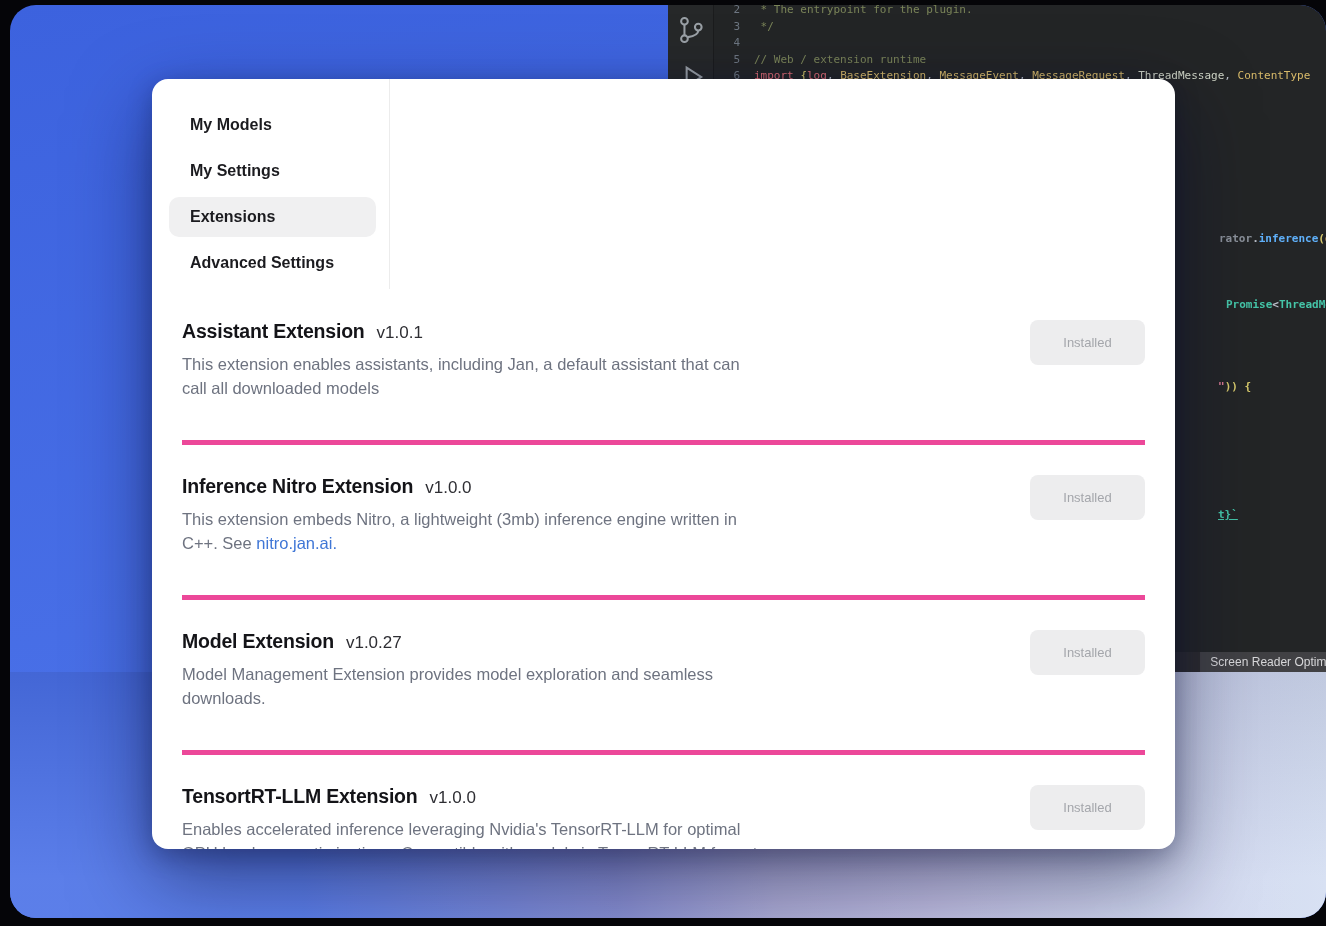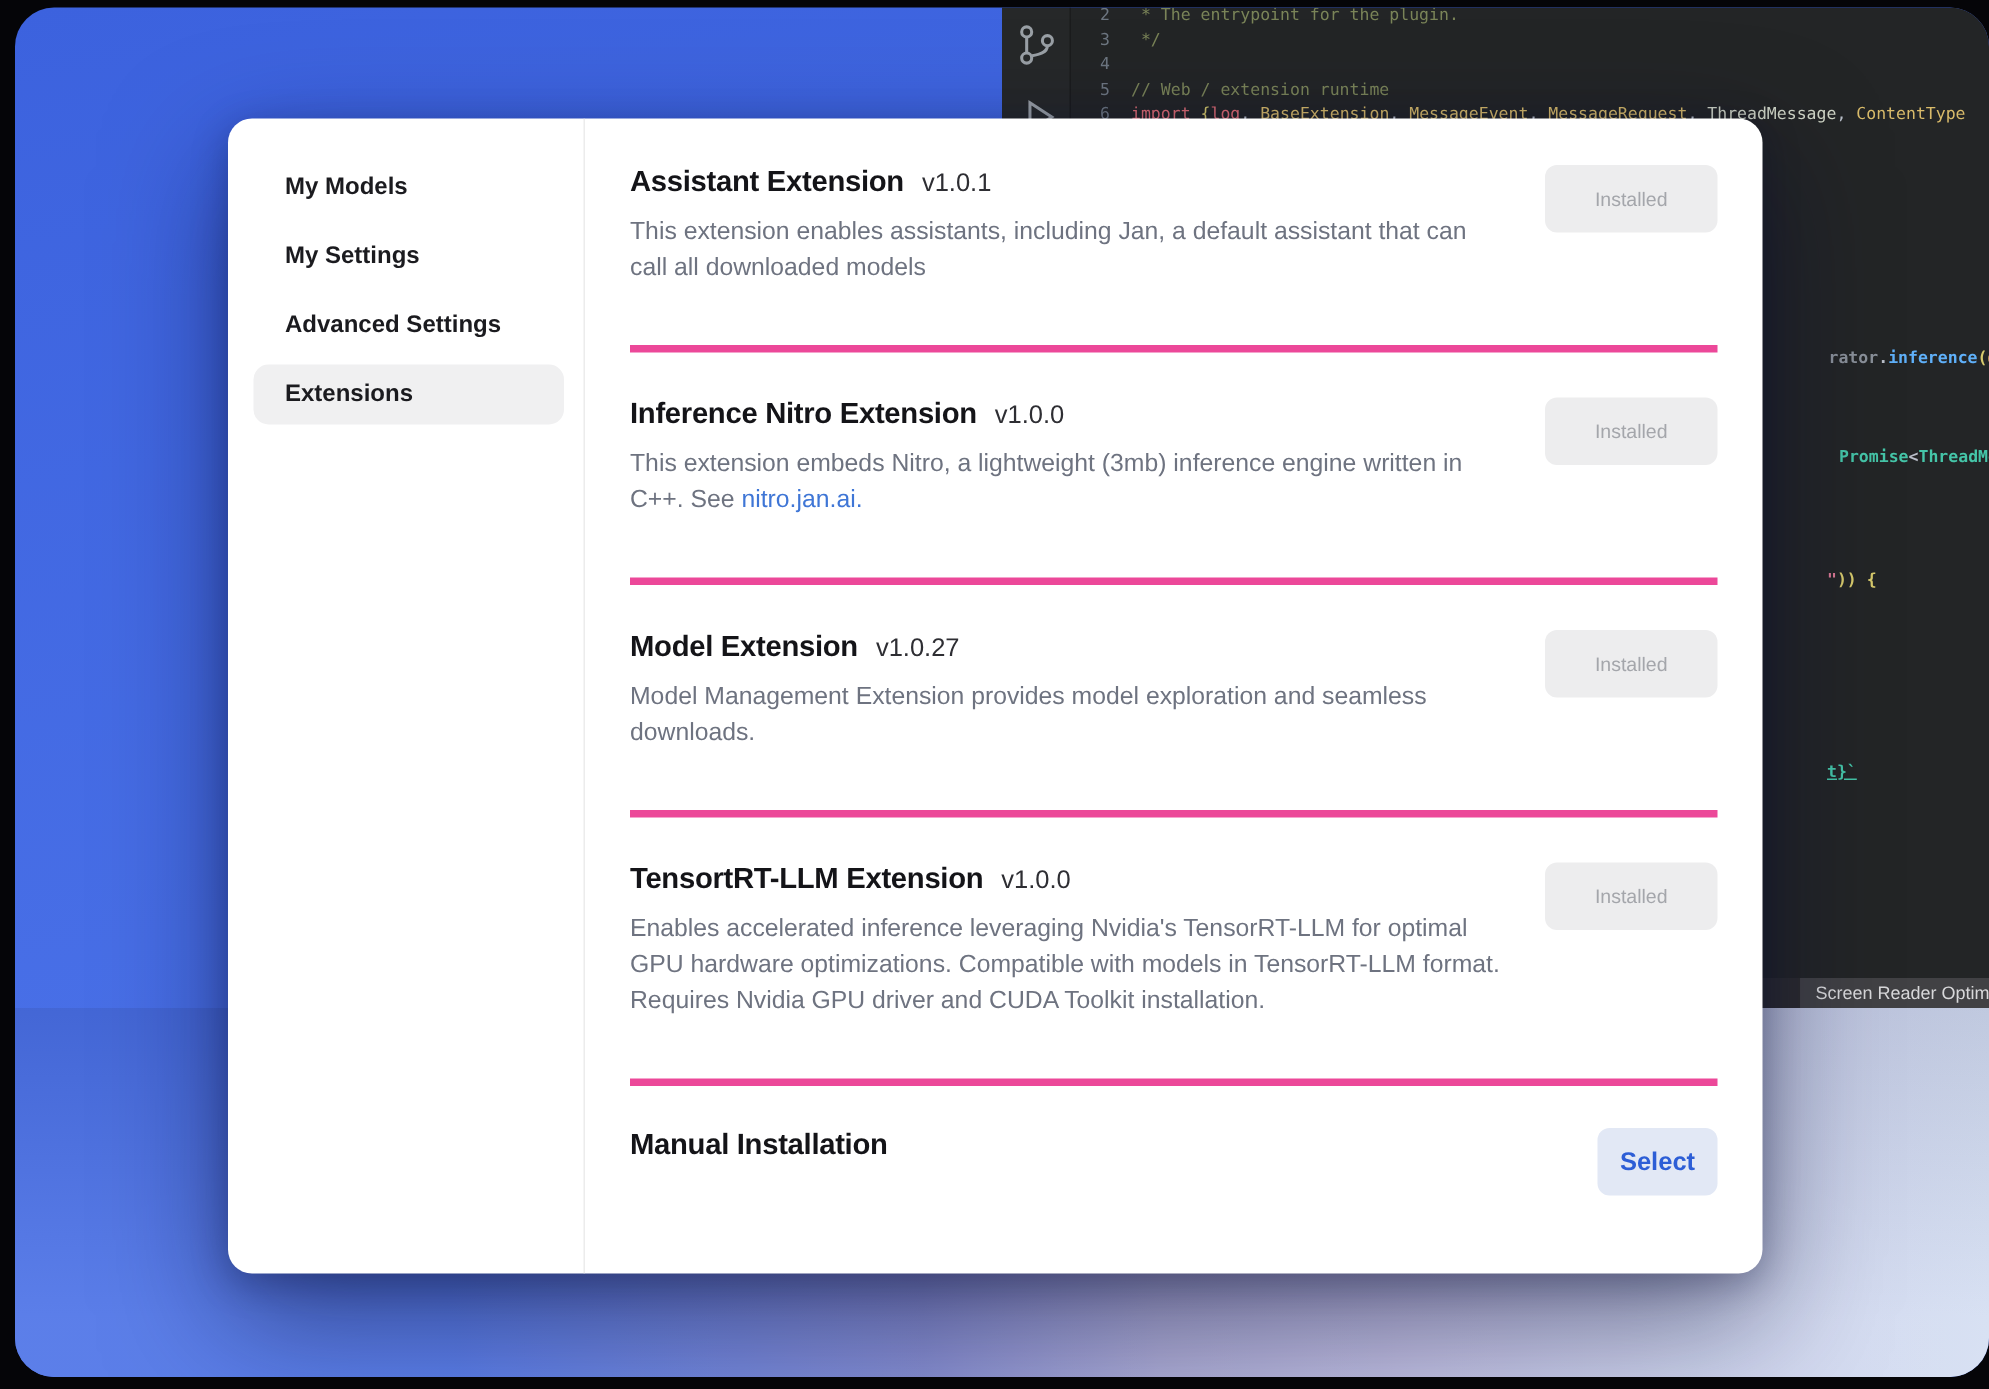--- a/index.html
+++ b/index.html
@@ -35,21 +35,21 @@
   .statusbar { position:absolute; left:0; bottom:0; right:0; height:20px; background:#2c2c2e;
                display:flex; align-items:center; font-size:12px; color:#cbcbcd;
                white-space:nowrap; overflow:hidden; }
   .statusbar .sb-left { margin-left:488px; }
   .statusbar .sb-badge { margin-left:31px; height:20px; background:#414144; color:#d8d8da;
                display:flex; align-items:center; padding:0 10px; flex:none; }
 
   
   .modal { position:absolute; left:142px; top:74px; width:1023px; height:770px;
            background:#ffffff; border-radius:16px; display:flex; overflow:hidden;
-           box-shadow:0 30px 80px rgba(8,12,50,.50), 0 6px 24px rgba(8,12,50,.28); }
+           box-shadow:0 30px 80px rgba(8,12,50,.50), 0 6px 24px rgba(8,12,50,.28);flex-direction:column; }
   .nav { width:238px; flex:none; border-right:1px solid #ececec; padding:26px 14px 0 17px; }
   .nav-item { width:207px; padding:11px 0 11px 21px; font-size:16px; font-weight:700;
               color:#1b1b1f; border-radius:10px; margin-bottom:6px; cursor:default; }
   .nav-item.active { background:#f0f0f1; }
   .content { flex:1; padding:0 30px; overflow:hidden; }
   .ext-row { display:flex; justify-content:space-between; align-items:flex-start;
              padding:30px 0 40px 0; border-bottom:5px solid #ec4899; }
   .ext-row:first-child { padding-top:31px; }
   .ext-row:last-child { border-bottom:none; padding-top:28px; padding-bottom:20px;gap:48px; }
   .ext-text { width:580px; }
@@ -103,22 +103,22 @@
     <div class="statusbar">
       <span class="sb-left">go</span>
       <span class="sb-badge">Screen Reader Optimize</span>
     </div>
   </div>
 
   <div class="modal">
     <nav class="nav" id="nav">
         <div class="nav-item">My Models</div>
         <div class="nav-item">My Settings</div>
+        <div class="nav-item active">Extensions</div>
         <div class="nav-item">Advanced Settings</div>
-        <div class="nav-item active">Extensions</div>
       </nav>
     <main class="content" id="ext-list">
         <div class="ext-row">
           <div class="ext-text">
             <div class="ext-title">Assistant Extension<span class="ext-version">v1.0.1</span></div>
             <div class="ext-desc">This extension enables assistants, including Jan, a default assistant that can call all downloaded models</div>
           </div>
           <button class="btn btn-installed">Installed</button>
         </div>
         <div class="ext-row">

